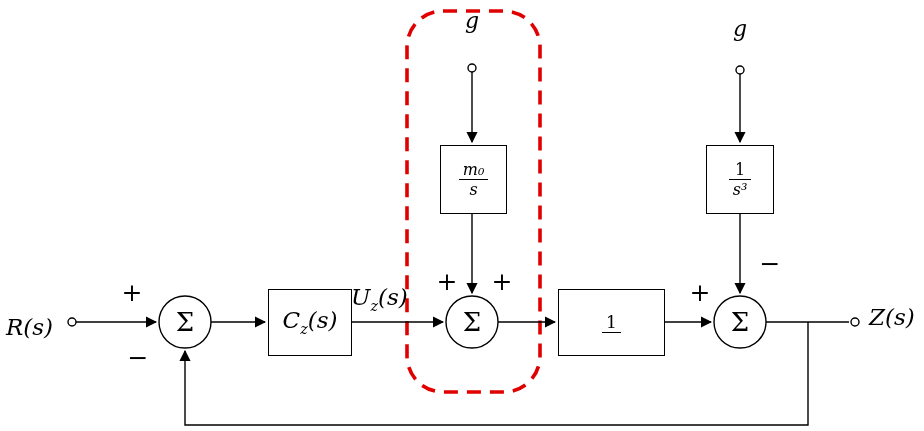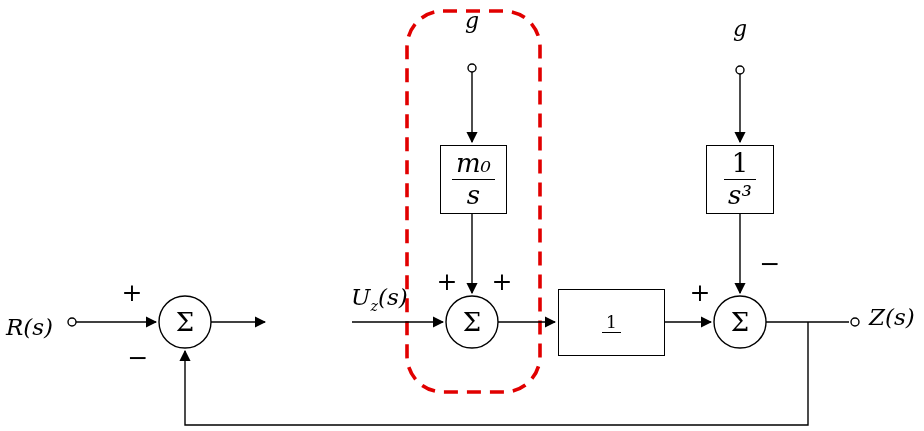--- a/index.html
+++ b/index.html
@@ -12,21 +12,21 @@
   .sign{position:absolute;font-style:normal;font-size:25px;line-height:1;transform:translate(-50%,-50%);}
   .sigma{position:absolute;font-style:normal;font-size:26px;line-height:1;transform:translate(-50%,-54%);}
   .block{position:absolute;border:1.4px solid #000;background:#fff;
          display:flex;align-items:center;justify-content:center;box-sizing:border-box;}
   .blk-label{font-style:italic;font-size:23px;line-height:1;}
   .blk-label sub{font-size:0.62em;}
   .frac{display:inline-block;text-align:center;font-style:italic;line-height:1.2;}
   .frac .num{display:block;border-bottom:1.4px solid #000;padding:0 4px;}
   .frac .den{display:block;padding:0 4px;}
   .up{font-style:normal;}
-  .f19{font-size:26px;}
+  .f19{font-size:16px;}
   .f17{font-size:17px;}
 </style>
 </head>
 <body>
 
 <div class="canvas">
 
   <svg class="layer" width="924" height="431" viewBox="0 0 924 431">
     <defs>
       <marker id="arr" viewBox="0 0 10 10" refX="9" refY="5" markerWidth="8" markerHeight="8" orient="auto-start-reverse">
@@ -74,20 +74,23 @@
   <div class="sigma" style="left:472px;top:323px;">Σ</div>
   <div class="sigma" style="left:740px;top:323px;">Σ</div>
 
   <div class="sign" style="left:132px;top:292px;">+</div>
   <div class="sign" style="left:138px;top:357px;">−</div>
   <div class="sign" style="left:447px;top:281px;">+</div>
   <div class="sign" style="left:502px;top:281px;">+</div>
   <div class="sign" style="left:700px;top:292px;">+</div>
   <div class="sign" style="left:770px;top:263px;">−</div>
 
+  <div class="block" style="left:268px;top:289px;width:84px;height:67px;">
+    <span class="blk-label"><span>C</span><sub>z</sub><span>(s)</span></span>
+  </div>
 
   <div class="block" style="left:440px;top:145px;width:67px;height:69px;">
     <span class="frac f19">
         <span class="num">m₀</span>
         <span class="den">s</span>
       </span>
   </div>
 
   <div class="block" style="left:558px;top:289px;width:107px;height:67px;">
     <span class="frac f17">

